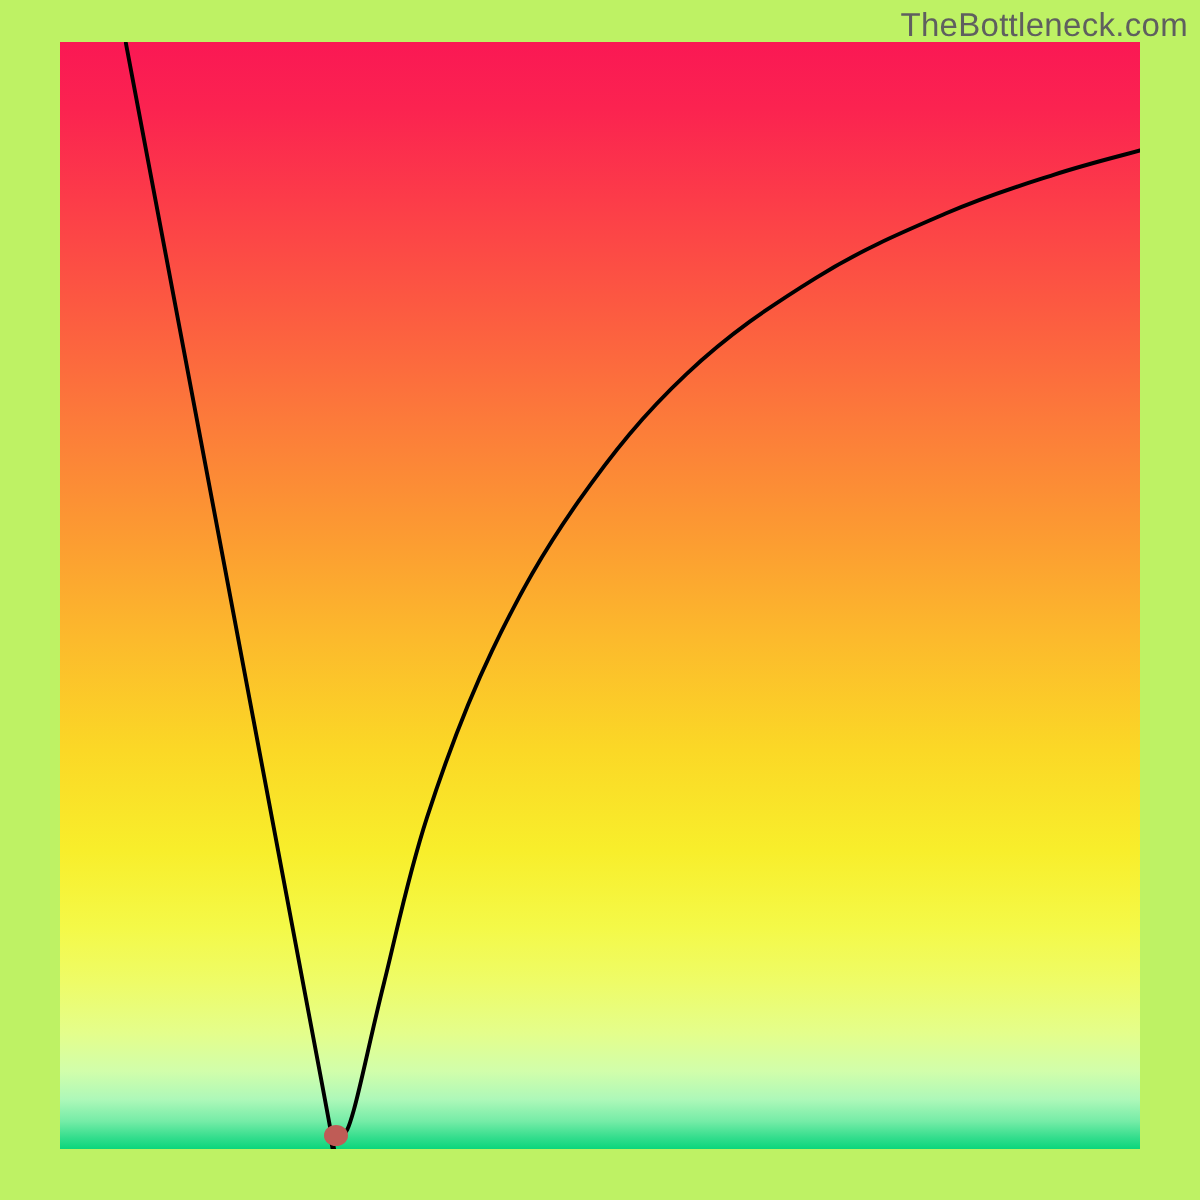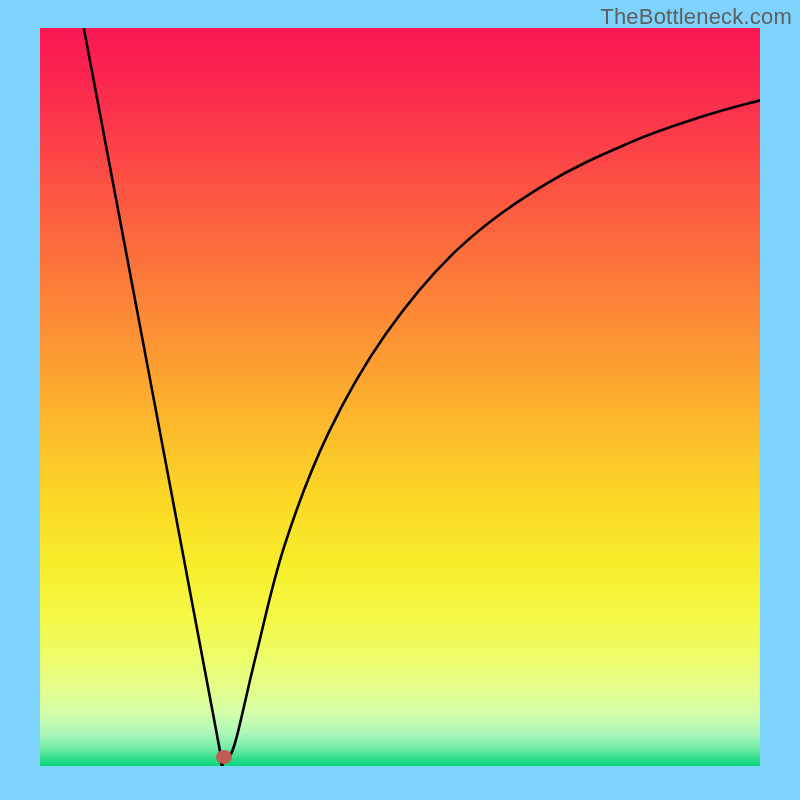--- a/index.html
+++ b/index.html
@@ -7,21 +7,21 @@
     padding: 0;
     width: 800px;
     height: 800px;
     background: #000;
     font-family: Arial, Helvetica, sans-serif;
   }
   .frame {
     position: relative;
     width: 800px;
     height: 800px;
-    background: #7dd3fc;
+    background: #bef264;
   }
   .watermark {
     position: absolute;
     top: 4px;
     right: 8px;
     color: #5f5f5f;
     font-size: 22px;
     font-weight: 500;
     letter-spacing: 0.2px;
     z-index: 10;

